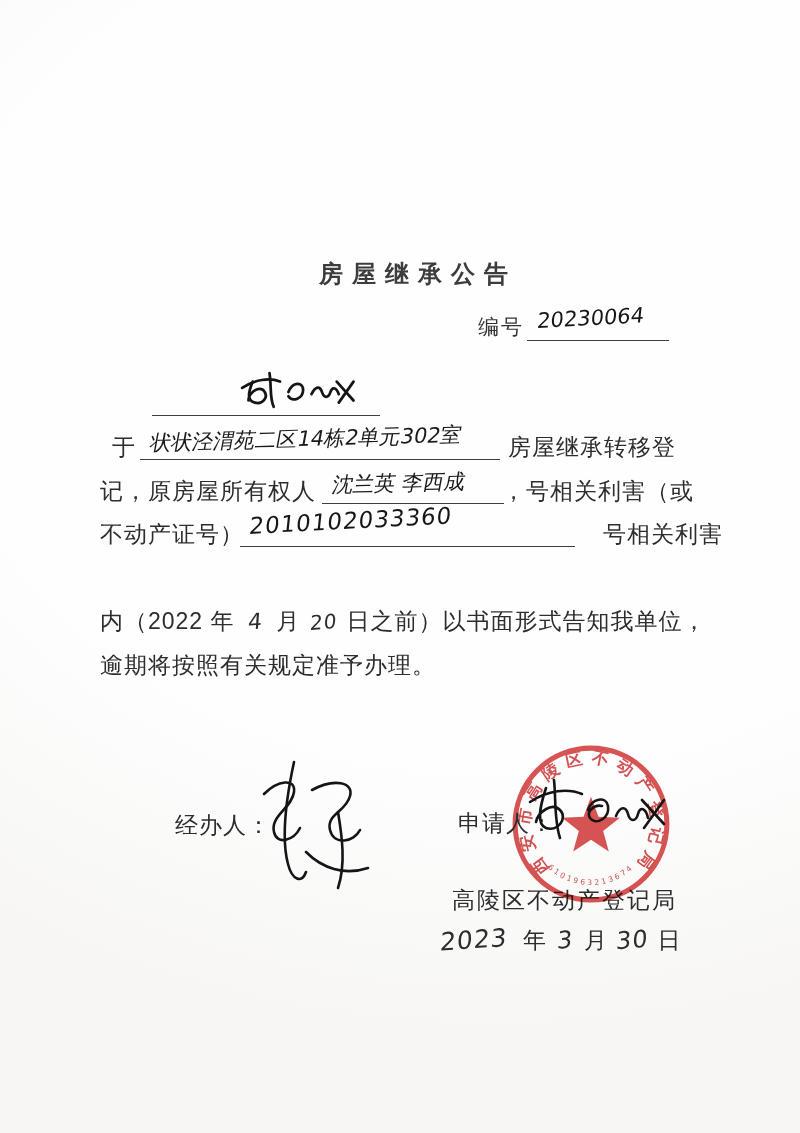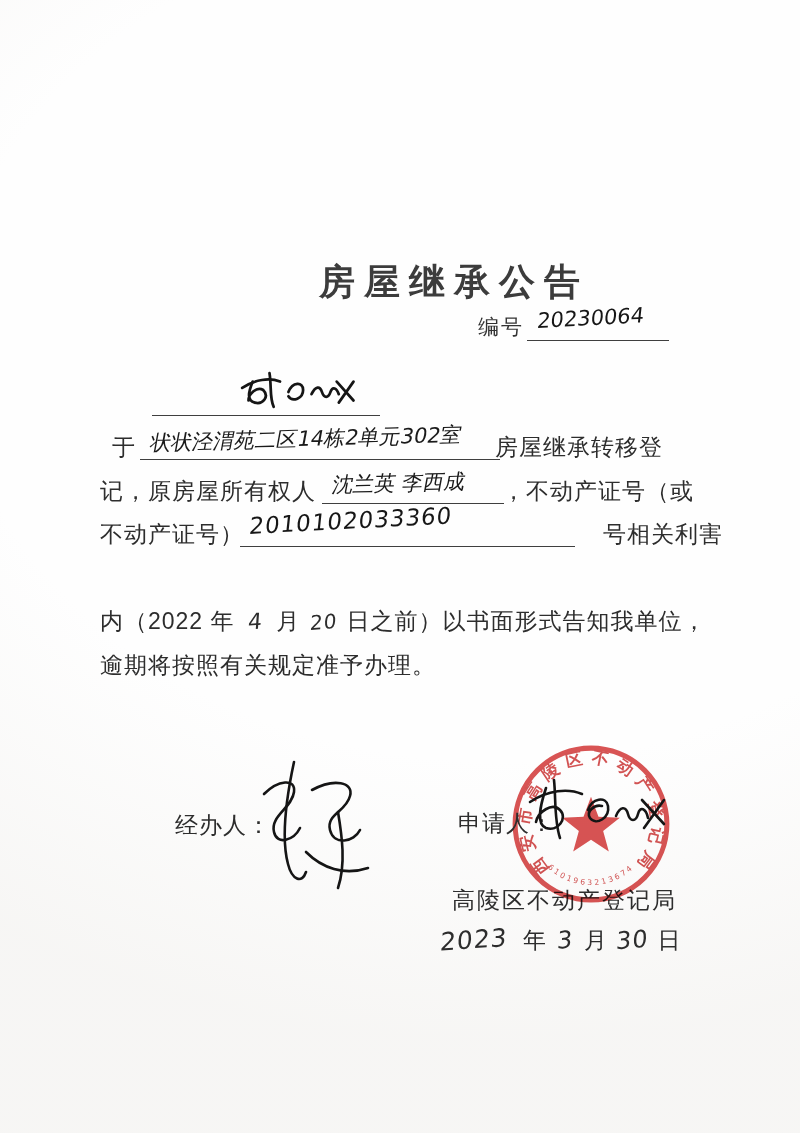--- a/index.html
+++ b/index.html
@@ -6,21 +6,21 @@
   body{background:#ffffff;font-family:"Liberation Sans",sans-serif;}
   .page{
     position:relative;width:800px;height:1133px;overflow:hidden;
     background:
       radial-gradient(ellipse 900px 700px at 62% 30%, rgba(255,255,255,0) 60%, rgba(225,222,216,0.25) 100%),
       #fefefe;
   }
   .abs{position:absolute;}
   .doc-title{
     font-family:"Liberation Serif",serif;
-    font-size:36px;font-weight:600;letter-spacing:9px;color:#3c3c3c;
+    font-size:24px;font-weight:600;letter-spacing:9px;color:#3c3c3c;
   }
   .num-label{font-family:"Liberation Serif",serif;font-size:21px;color:#333;letter-spacing:2px;}
   .blank{border-bottom:1.6px solid #3f3f3f;height:30px;}
   .body-text{font-size:23px;color:#2d2d2d;letter-spacing:1px;white-space:nowrap;}
   .hw{
     font-family:"DejaVu Sans",sans-serif;color:#161616;white-space:nowrap;
     transform:rotate(-3deg) skewX(-9deg);transform-origin:left bottom;
   }
   .hw-cn{
     font-family:"DejaVu Sans",sans-serif;color:#1a1a1a;white-space:nowrap;
@@ -48,26 +48,26 @@
     <path d="M4,18 C16,10 30,8 40,12"></path>
     <path d="M30,4 C32,16 30,28 34,36"></path>
     <path d="M48,22 C52,12 62,12 62,20 C62,28 52,32 48,26"></path>
     <path d="M70,24 C74,16 78,16 80,22 C82,28 86,28 88,22 C90,16 94,18 96,24"></path>
     <path d="M94,12 L110,30 M110,12 L96,32"></path>
   </svg>
 
   <div class="abs body-text" style="left:112px;top:432px;">于</div>
   <div class="abs blank" style="left:140px;top:429px;width:360px;"></div>
   <div class="abs hw-cn" style="left:148px;top:429px;font-size:21px;">状状泾渭苑二区14栋2单元302室</div>
-  <div class="abs body-text" style="left:495px;top:432px;">房屋继承转移登</div>
+  <div class="abs body-text" style="left:508px;top:432px;">房屋继承转移登</div>
 
   <div class="abs body-text" style="left:100px;top:476px;">记，原房屋所有权人</div>
   <div class="abs blank" style="left:322px;top:473px;width:182px;"></div>
   <div class="abs hw-cn" style="left:330px;top:471px;font-size:21px;">沈兰英 李西成</div>
-  <div class="abs body-text" style="left:502px;top:476px;">，不动产证号（或</div>
+  <div class="abs body-text" style="left:502px;top:476px;">，号相关利害（或</div>
 
   <div class="abs body-text" style="left:100px;top:519px;">不动产证号）</div>
   <div class="abs blank" style="left:240px;top:516px;width:335px;"></div>
   <div class="abs hw" style="left:248px;top:513px;font-size:23px;letter-spacing:1px;">2010102033360</div>
   <div class="abs body-text" style="left:575px;top:519px;margin-left:28px;">号相关利害</div>
 
 
   <div class="abs body-text" style="left:100px;top:606px;">
     <span>内（2022 年</span>
     <span class="inline-hw" style="font-size:22px;padding:0 6px;">4</span>

